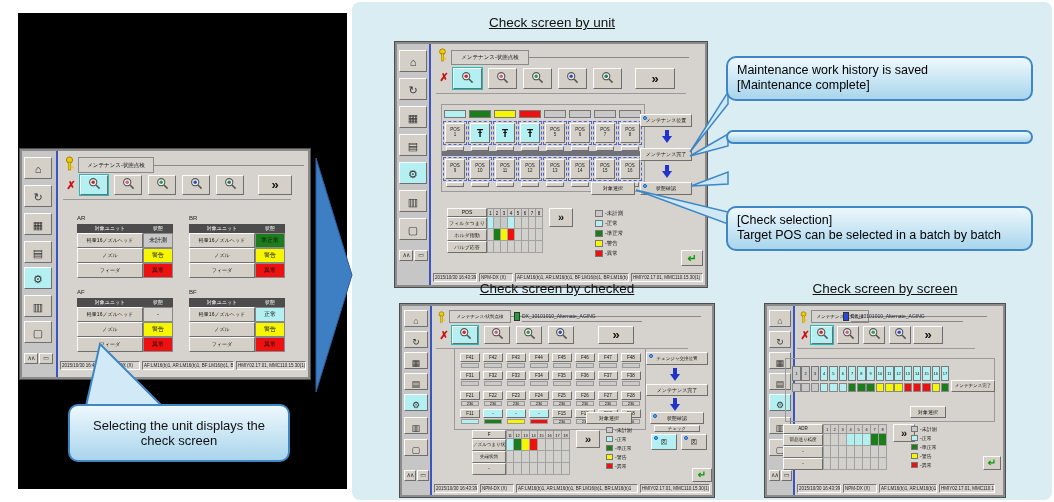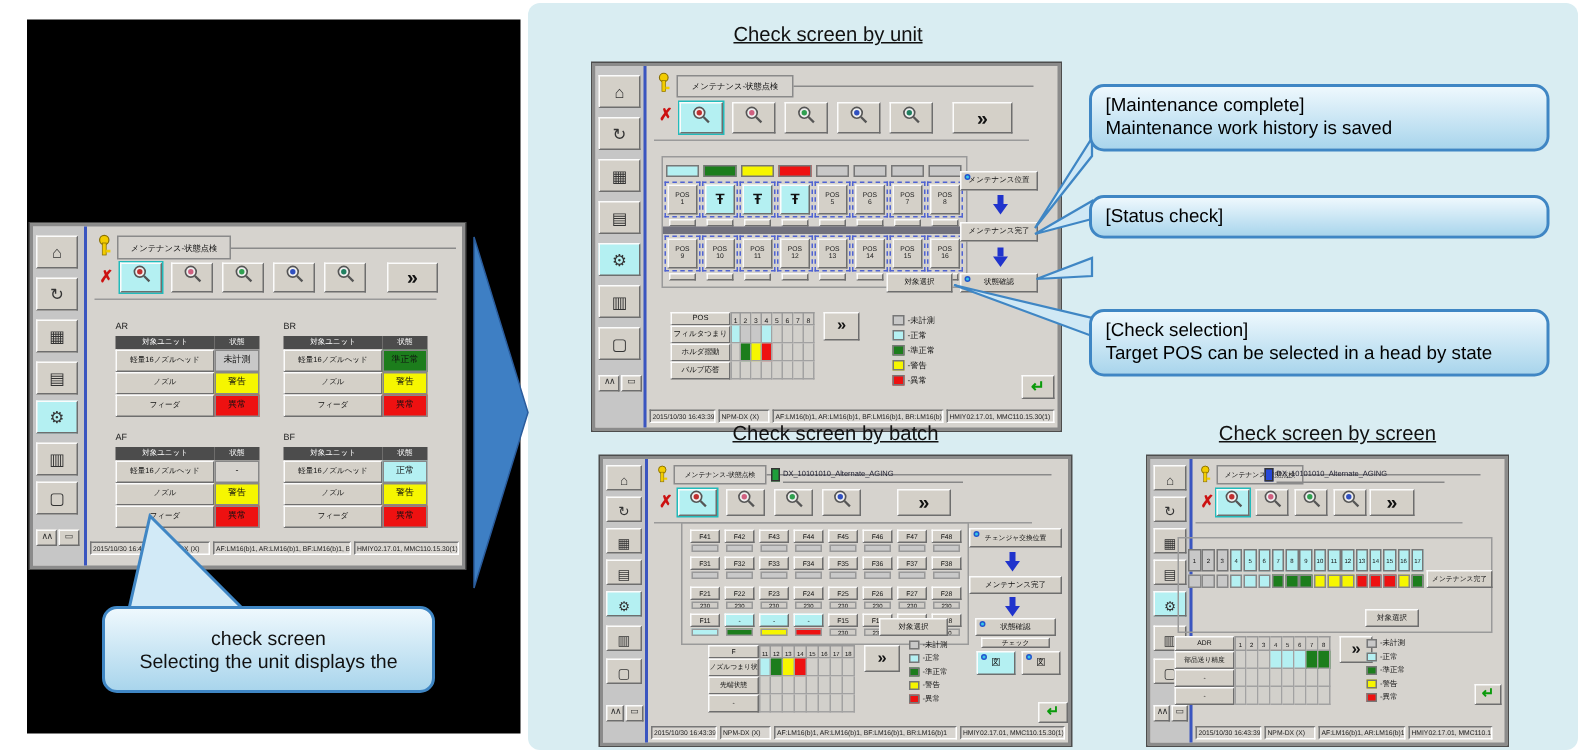--- a/index.html
+++ b/index.html
@@ -18,21 +18,21 @@
       justify-content:center;z-index:5;box-sizing:border-box;}
   svg#overlay{position:absolute;left:0;top:0;z-index:4;pointer-events:none;}
 </style>
 </head>
 <body>
 
 <div id="backdrop"></div>
 <div id="panel"></div>
 
 <div class="sect" style="left:397px;top:15px;width:310px;height:16px;">Check screen by unit</div>
-<div class="sect" style="left:400px;top:281px;width:314px;height:14px;">Check screen by batch</div>
+<div class="sect" style="left:400px;top:281px;width:314px;height:14px;">Check screen by checked</div>
 <div class="sect" style="left:765px;top:281px;width:240px;height:14px;">Check screen by screen</div>
 
 <div id="win-left" class="win" style="left:20px;top:149px;width:290px;height:230px;">
     <div style="position: absolute; left: 0px; top: 0px; width: 36px; height: 226px; box-sizing: border-box; background: rgb(198, 198, 198); border-right: 2px solid rgb(58, 85, 192);">
       <div class="raised" style="position: absolute; left: 2px; top: 6px; width: 28px; height: 22px; box-sizing: border-box; text-align: center; line-height: 20px;"><span style="font-size: 11px; color: rgb(51, 51, 51);">⌂</span></div>
       <div class="raised" style="position: absolute; left: 2px; top: 34px; width: 28px; height: 22px; box-sizing: border-box; text-align: center; line-height: 20px;"><span style="font-size: 11px; color: rgb(51, 51, 51);">↻</span></div>
       <div class="raised" style="position: absolute; left: 2px; top: 62px; width: 28px; height: 22px; box-sizing: border-box; text-align: center; line-height: 20px;"><span style="font-size: 11px; color: rgb(51, 51, 51);">▦</span></div>
       <div class="raised" style="position: absolute; left: 2px; top: 90px; width: 28px; height: 22px; box-sizing: border-box; text-align: center; line-height: 20px;"><span style="font-size: 11px; color: rgb(51, 51, 51);">▤</span></div>
       <div class="raised" style="position: absolute; left: 2px; top: 116px; width: 28px; height: 22px; box-sizing: border-box; text-align: center; line-height: 20px; background: rgb(180, 240, 242);"><span style="font-size: 11px; color: rgb(51, 51, 51);">⚙</span></div>
       <div class="raised" style="position: absolute; left: 2px; top: 144px; width: 28px; height: 22px; box-sizing: border-box; text-align: center; line-height: 20px;"><span style="font-size: 11px; color: rgb(51, 51, 51);">▥</span></div>
@@ -736,27 +736,26 @@
 <svg id="overlay" width="1054" height="502">
   <polygon points="316,158 352,275 316,392" fill="#3e7fc4" stroke="#2a5c9c" stroke-width="1"></polygon>
   <polygon points="86,406 162,406 100,344" fill="#d2eaf7" stroke="#3f86c4" stroke-width="2"></polygon>
   <polygon points="728,92 728,104 690,152" fill="#cfe8f5" stroke="#3f86c4" stroke-width="1.5"></polygon>
   <polygon points="728,134 728,146 690,156" fill="#cfe8f5" stroke="#3f86c4" stroke-width="1.5"></polygon>
   <polygon points="728,172 728,184 691,186" fill="#cfe8f5" stroke="#3f86c4" stroke-width="1.5"></polygon>
   <polygon points="728,212 728,224 636,190" fill="#cfe8f5" stroke="#3f86c4" stroke-width="1.5"></polygon>
 </svg>
 
 <div class="co" style="left:726px;top:56px;">
+  <div>Maintenance work history is saved</div>
   <div>[Maintenance complete]</div>
-  <div>Maintenance work history is saved</div>
 </div>
 <div class="co" style="left:726px;top:130px;">
-  <div>[Status check]</div>
 </div>
 <div class="co" style="left:726px;top:206px;">
   <div>[Check selection]</div>
-  <div>Target POS can be selected in a head by state</div>
+  <div>Target POS can be selected in a batch by batch</div>
 </div>
 
 <div id="left-callout">
+  <div>Selecting the unit displays the</div>
   <div>check screen</div>
-  <div>Selecting the unit displays the</div>
 </div>
 
 </body></html>

